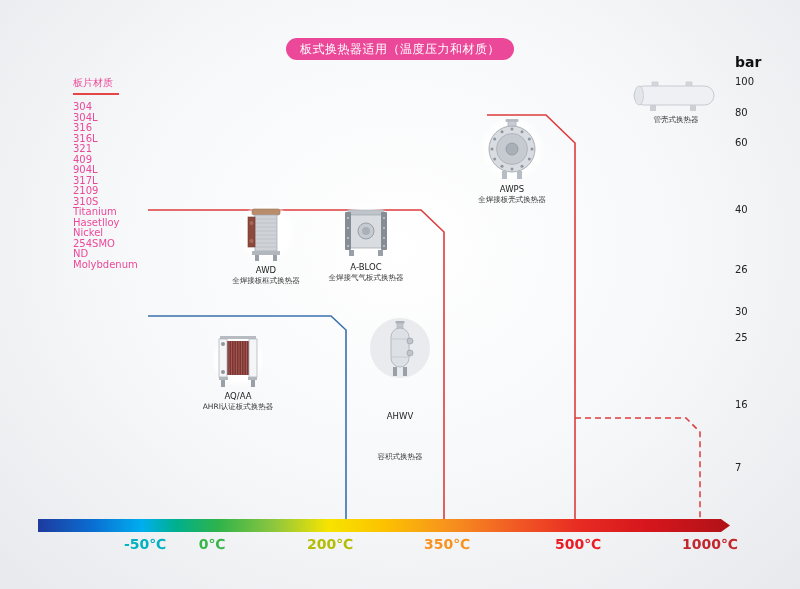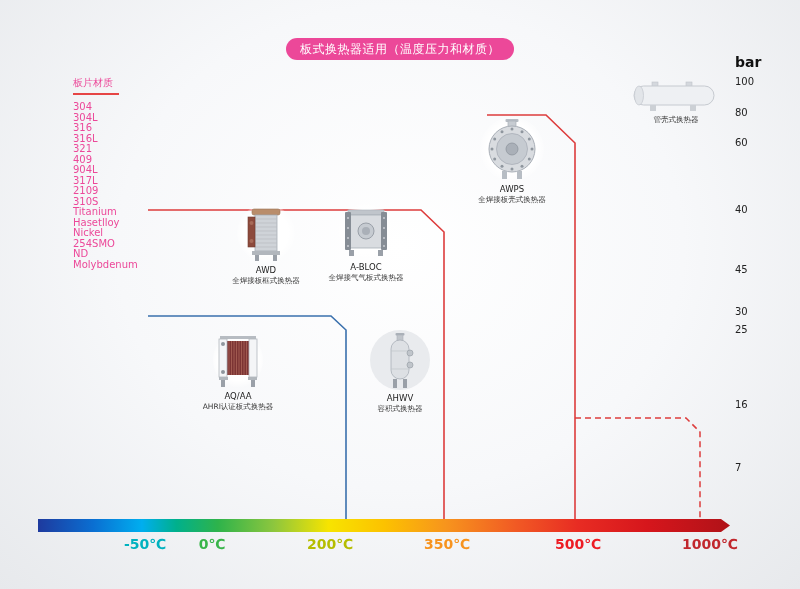--- a/index.html
+++ b/index.html
@@ -78,23 +78,23 @@
     <div class="material-item">ND</div>
     <div class="material-item">Molybdenum</div>
   </div>
 
   <div>
     <div class="p-unit" style="top:54px">bar</div>
     <div class="p-tick" style="top:76px">100</div>
     <div class="p-tick" style="top:107px">80</div>
     <div class="p-tick" style="top:137px">60</div>
     <div class="p-tick" style="top:204px">40</div>
-    <div class="p-tick" style="top:264px">45</div>
+    <div class="p-tick" style="top:264px">26</div>
     <div class="p-tick" style="top:306px">30</div>
-    <div class="p-tick" style="top:324px">25</div>
+    <div class="p-tick" style="top:332px">25</div>
     <div class="p-tick" style="top:399px">16</div>
     <div class="p-tick" style="top:462px">7</div>
   </div>
 
   <svg class="lines" viewBox="0 0 800 589">
     <polyline points="487,115 546,115 575,143 575,519" fill="none" stroke="#dd3c3c" stroke-width="1.6"></polyline>
     <polyline points="148,210 421,210 444,232 444,519" fill="none" stroke="#dd3c3c" stroke-width="1.6"></polyline>
     <polyline points="148,316 331,316 346,330 346,519" fill="none" stroke="#3a70ad" stroke-width="1.6"></polyline>
     <polyline points="575,418 686,418 700,432 700,519" fill="none" stroke="#dd3c3c" stroke-width="1.5" stroke-dasharray="6 4"></polyline>
   </svg>
@@ -202,21 +202,21 @@
         <rect x="34" y="45" width="9" height="3" fill="#b2b7bd"></rect>
         <rect x="7" y="48" width="4" height="7" fill="#9aa0a8"></rect>
         <rect x="37" y="48" width="4" height="7" fill="#9aa0a8"></rect>
       </svg>
     </div>
     <div class="p-model">AQ/AA</div>
     <div class="p-name">AHRI认证板式换热器</div>
   </div>
 
 
-  <div class="product" style="left:368px;top:330px;width:64px;">
+  <div class="product" style="left:368px;top:318px;width:64px;gap:30px;">
     <div class="p-img circle-gray" style="width:60px;height:60px;">
       <svg width="56" height="58" viewBox="0 0 56 58">
         <rect x="23.5" y="2" width="9" height="2.5" rx="1" fill="#aab0b8"></rect>
         <rect x="25" y="4" width="6" height="6" fill="#c0c5cb" stroke="#aab0b8" stroke-width=".6"></rect>
         <rect x="19" y="9" width="18" height="39" rx="9" fill="#dde0e4" stroke="#aab0b8" stroke-width=".8"></rect>
         <path d="M19 20H37M19 38H37" stroke="#bfc4ca" stroke-width=".7"></path>
         <circle cx="38" cy="22" r="3" fill="#c0c5cb" stroke="#9aa0a8" stroke-width=".7"></circle>
         <circle cx="38" cy="34" r="3" fill="#c0c5cb" stroke="#9aa0a8" stroke-width=".7"></circle>
         <rect x="21" y="48" width="4" height="9" fill="#9aa0a8"></rect>
         <rect x="31" y="48" width="4" height="9" fill="#9aa0a8"></rect>

